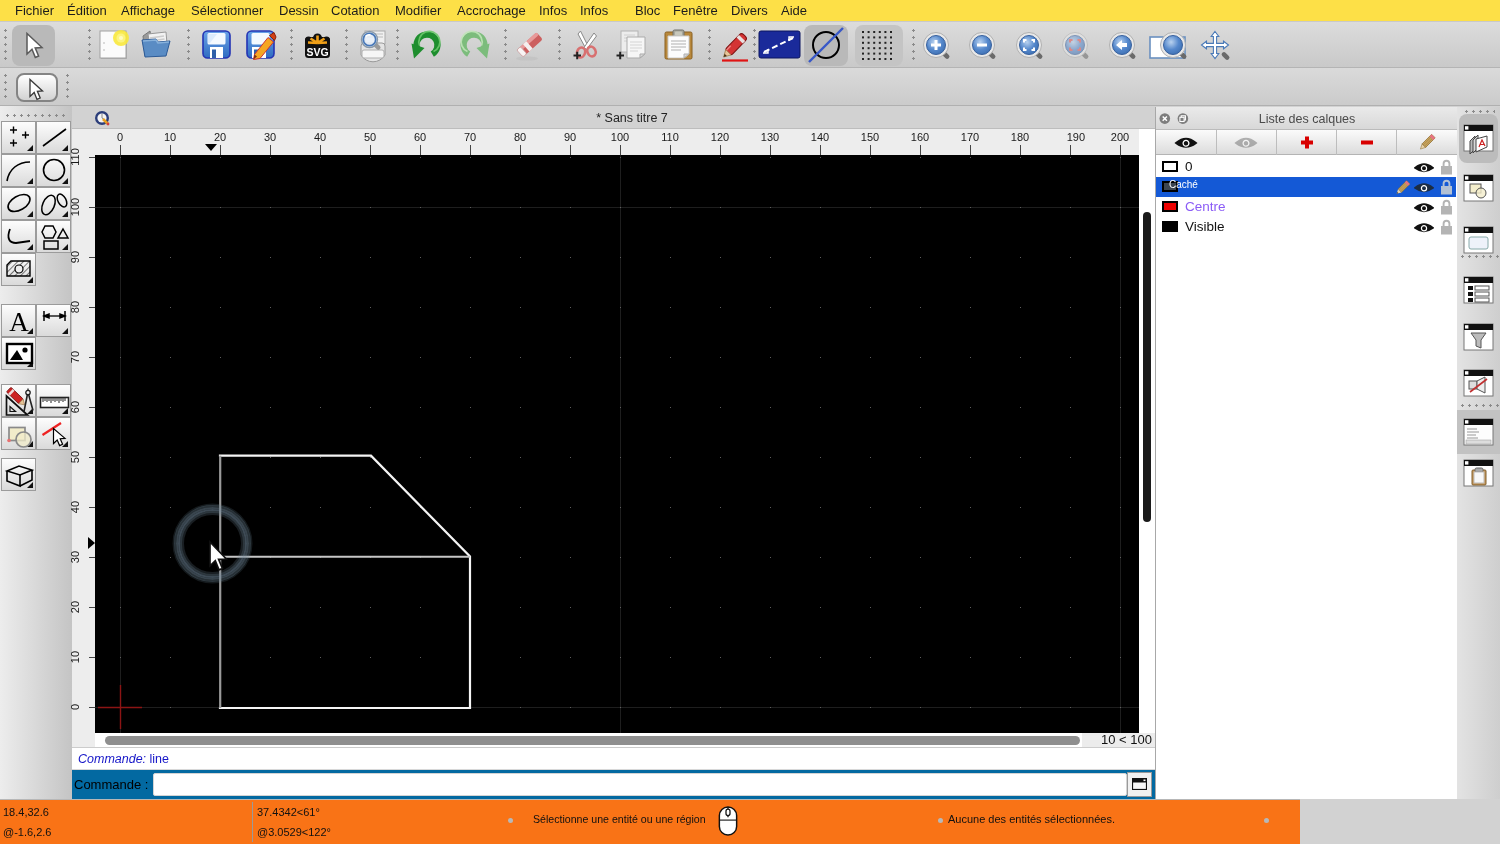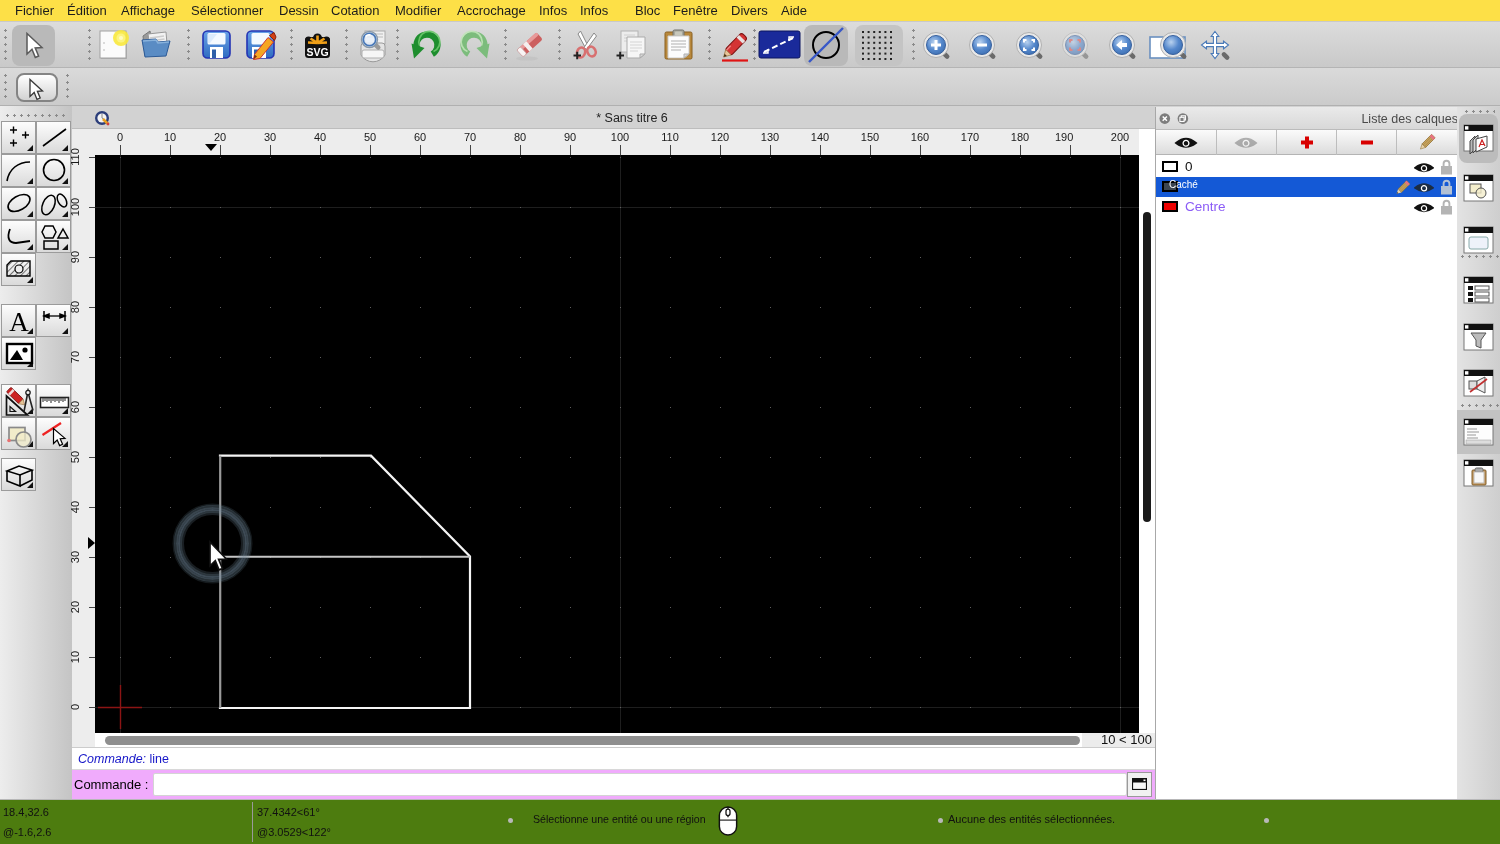--- a/index.html
+++ b/index.html
@@ -15,21 +15,21 @@
 .pbtn{position:absolute;width:35px;height:33px;background:linear-gradient(#fdfdfd,#dadada);border:1px solid #9b9b9b}
 .pbtn svg{position:absolute;left:0;top:0}
 .corner{position:absolute;right:2px;bottom:2px;width:0;height:0;border-left:6px solid transparent;border-bottom:6px solid #111}
 .win{left:72px;top:107px;width:1083px;height:692px;background:#ededed}
 .wtitle{left:0;top:0;width:1083px;height:22px;background:#d2d2d2;border-bottom:1px solid #bdbdbd}
 .ruler{background:#ededed;color:#1a1a1a}
 .canvas{left:23px;top:48px;width:1044px;height:578px;background:#000}
 .layerrow{position:absolute;left:0;width:300px;height:20px;font-size:13px;color:#111}
 .sw{position:absolute;left:6px;top:4px;width:16px;height:11px;border:2px solid #000}
 .eye,.lock{position:absolute;top:2px}
-.status{left:0;top:799px;width:1500px;height:45px;background:#4d7c0f;border-top:1px solid #b7b7b7;font-size:11px;color:#111}
+.status{left:0;top:799px;width:1300px;height:45px;background:#f97316;border-top:1px solid #b7b7b7;font-size:11px;color:#111}
 .dock{left:1457px;top:107px;width:43px;height:692px;background:linear-gradient(90deg,#e3e3e3,#cecece)}
 .dbtn{position:absolute;left:6px;width:31px;height:31px}
 </style></head><body>
 
 <div class="abs menubar">
 <span style="left:15px">Fichier</span>
 <span style="left:67px">Édition</span>
 <span style="left:121px">Affichage</span>
 <span style="left:191px">Sélectionner</span>
 <span style="left:279px">Dessin</span>
@@ -468,21 +468,21 @@
 </div>
 <div class="abs win">
 <div class="abs wtitle">
       <svg class="abs" style="left:22px;top:3px" width="16" height="16" viewBox="0 0 16 16">
         <circle cx="8" cy="8" r="7" fill="#2c3e7a"></circle>
         <circle cx="8" cy="8" r="4.6" fill="#f4f4f4"></circle>
         <path d="M8 4 V8 L11 10" stroke="#888" stroke-width="1" fill="none"></path>
         <path d="M9 9 L14 14" stroke="#e8a020" stroke-width="2.6"></path>
         <circle cx="14" cy="14" r="1.4" fill="#d04040"></circle>
       </svg>
-      <div style="position:absolute;left:488px;width:144px;top:4px;text-align:center;font-size:12.5px;color:#222">* Sans titre 6</div>
+      <div style="position:absolute;left:488px;width:144px;top:4px;text-align:center;font-size:12.5px;color:#222">* Sans titre 7</div>
     </div>
 <div class="abs ruler" style="left:0;top:22px;width:1083px;height:26px">
 <div class="abs" style="left:33px;top:2px;width:30px;text-align:center;font-size:11px">0</div>
 <div class="abs" style="left:48px;top:16px;width:1px;height:10px;background:#444"></div>
 <div class="abs" style="left:83px;top:2px;width:30px;text-align:center;font-size:11px">10</div>
 <div class="abs" style="left:98px;top:16px;width:1px;height:10px;background:#444"></div>
 <div class="abs" style="left:133px;top:2px;width:30px;text-align:center;font-size:11px">20</div>
 <div class="abs" style="left:148px;top:16px;width:1px;height:10px;background:#444"></div>
 <div class="abs" style="left:183px;top:2px;width:30px;text-align:center;font-size:11px">30</div>
 <div class="abs" style="left:198px;top:16px;width:1px;height:10px;background:#444"></div>
@@ -509,21 +509,21 @@
 <div class="abs" style="left:733px;top:2px;width:30px;text-align:center;font-size:11px">140</div>
 <div class="abs" style="left:748px;top:16px;width:1px;height:10px;background:#444"></div>
 <div class="abs" style="left:783px;top:2px;width:30px;text-align:center;font-size:11px">150</div>
 <div class="abs" style="left:798px;top:16px;width:1px;height:10px;background:#444"></div>
 <div class="abs" style="left:833px;top:2px;width:30px;text-align:center;font-size:11px">160</div>
 <div class="abs" style="left:848px;top:16px;width:1px;height:10px;background:#444"></div>
 <div class="abs" style="left:883px;top:2px;width:30px;text-align:center;font-size:11px">170</div>
 <div class="abs" style="left:898px;top:16px;width:1px;height:10px;background:#444"></div>
 <div class="abs" style="left:933px;top:2px;width:30px;text-align:center;font-size:11px">180</div>
 <div class="abs" style="left:948px;top:16px;width:1px;height:10px;background:#444"></div>
-<div class="abs" style="left:983px;top:2px;width:30px;text-align:left;font-size:11px">190</div>
+<div class="abs" style="left:983px;top:2px;width:30px;text-align:right;font-size:11px">190</div>
 <div class="abs" style="left:998px;top:16px;width:1px;height:10px;background:#444"></div>
 <div class="abs" style="left:1033px;top:2px;width:30px;text-align:center;font-size:11px">200</div>
 <div class="abs" style="left:1048px;top:16px;width:1px;height:10px;background:#444"></div>
 <div class="abs" style="left:133px;top:15px;width:0;height:0;border-left:6px solid transparent;border-right:6px solid transparent;border-top:7px solid #000"></div>
 </div>
 <div class="abs ruler" style="left:0;top:48px;width:23px;height:626px">
 <div class="abs" style="left:-8px;top:542px;width:30px;height:20px;text-align:center;font-size:11px;transform:rotate(-90deg)">0</div>
 <div class="abs" style="left:17px;top:552px;width:6px;height:1px;background:#444"></div>
 <div class="abs" style="left:-8px;top:492px;width:30px;height:20px;text-align:center;font-size:11px;transform:rotate(-90deg)">10</div>
 <div class="abs" style="left:17px;top:502px;width:6px;height:1px;background:#444"></div>
@@ -828,21 +828,21 @@
 </svg>
 <div class="abs" style="left:1067px;top:22px;width:16px;height:626px;background:#fff"></div>
 <div class="abs" style="left:1071px;top:105px;width:8px;height:310px;background:#1a1a1a;border-radius:4px"></div>
 <div class="abs" style="left:0;top:626px;width:23px;height:14px;background:#ededed"></div>
 <div class="abs" style="left:23px;top:626px;width:1060px;height:14px;background:#fff"></div>
 <div class="abs" style="left:33px;top:629px;width:975px;height:9px;background:#8f8f8f;border-radius:4.5px"></div>
 <div class="abs" style="left:1010px;top:626px;width:73px;height:15px;background:#ececec;font-size:13px;line-height:14px;color:#111;text-align:right;padding-right:3px">10 &lt; 100</div>
 <div class="abs" style="left:0;top:640px;width:1083px;height:23px;background:#fff;border-top:1px solid #ccc;border-bottom:1px solid #d8d8d8">
       <div class="abs" style="left:6px;top:4px;font-size:12.5px;color:#1616c8"><i>Commande:</i> line</div>
     </div>
-<div class="abs" style="left:0;top:663px;width:1083px;height:29px;background:#f0abfc">
+<div class="abs" style="left:0;top:663px;width:1083px;height:29px;background:#0369a1">
       <div class="abs" style="left:2px;top:7px;font-size:13px;color:#000">Commande :</div>
       <div class="abs" style="left:81px;top:3px;width:974px;height:23px;background:#fff;border:1px solid #d4d4d4;border-radius:2px"></div>
       <div class="abs" style="left:1055px;top:2px;width:25px;height:25px;background:#f1f1f1;border:1px solid #9a9a9a"></div>
       <svg class="abs" style="left:1060px;top:8px" width="15" height="12" viewBox="0 0 15 12">
         <rect x="0.5" y="0.5" width="14" height="11" fill="#f8f8f8" stroke="#111" stroke-width="1.2"></rect>
         <rect x="0" y="0" width="15" height="4.5" fill="#111"></rect>
         <rect x="11.5" y="1.5" width="2" height="1.6" fill="#fff"></rect>
       </svg>
     </div>
 </div>
@@ -850,21 +850,21 @@
 <div class="abs" style="left:0;top:0;width:302px;height:23px;background:linear-gradient(#eaeaea,#d8d8d8);border-bottom:1px solid #bbb">
       <svg class="abs" style="left:3px;top:6px" width="36" height="12" viewBox="0 0 36 12">
         <circle cx="5.8" cy="5.6" r="5.3" fill="#7d7d7d"></circle>
         <path d="M3.7 3.5 L7.9 7.7 M7.9 3.5 L3.7 7.7" stroke="#fff" stroke-width="1.5"></path>
         <circle cx="23.9" cy="5.6" r="5.3" fill="#7d7d7d"></circle>
         <g fill="none" stroke="#fff" stroke-width="1.1">
           <rect x="22.2" y="2.8" width="4.2" height="4.2"></rect>
           <rect x="20.9" y="4.3" width="4.2" height="4.2" fill="#7d7d7d"></rect>
         </g>
       </svg>
-      <div class="abs" style="left:0;width:100%;top:5px;text-align:right;font-size:12.5px;color:#4a4a4a">Liste des calques</div>
+      <div class="abs" style="left:0;width:100%;top:5px;text-align:center;font-size:12.5px;color:#4a4a4a">Liste des calques</div>
     </div>
 <div class="abs" style="left:0;top:23px;width:302px;height:25px;background:linear-gradient(#fbfbfb,#dcdcdc);border-bottom:1px solid #b4b4b4">
 <div class="abs" style="left:60px;top:0;width:1px;height:25px;background:#bdbdbd"></div>
 <div class="abs" style="left:120px;top:0;width:1px;height:25px;background:#bdbdbd"></div>
 <div class="abs" style="left:180px;top:0;width:1px;height:25px;background:#bdbdbd"></div>
 <div class="abs" style="left:240px;top:0;width:1px;height:25px;background:#bdbdbd"></div>
 <svg class="abs" width="302" height="25" viewBox="0 0 302 25">
 <g transform="translate(30,12.5)">
           <path d="M-9.5 0.5 Q0 -7.5 9.5 0.5 Q0 7.5 -9.5 0.5 Z" fill="#111" stroke="#111" stroke-width="2.5"></path>
           <circle cx="0" cy="0.8" r="2.9" fill="#111" stroke="#fff" stroke-width="1.3"></circle>
@@ -927,20 +927,34 @@
           <g transform="translate(10,7.5)">
             <path d="M-8.5 0.4 Q0 -6.5 8.5 0.4 Q0 6.8 -8.5 0.4 Z" fill="#111" stroke="#111" stroke-width="2.4"></path>
             <circle cx="0" cy="0.8" r="2.6" fill="#111" stroke="#fff" stroke-width="1.2"></circle>
           </g>
         </svg></div>
 <div class="lock" style="left:284px;top:2px"><svg width="13" height="16" viewBox="0 0 13 16">
           <path d="M3.6 7 V4.6 a2.9 2.9 0 0 1 5.8 0 V7" fill="none" stroke="#b4b4b4" stroke-width="1.9"></path>
           <rect x="1" y="7" width="11" height="8.5" fill="#b4b4b4"></rect>
         </svg></div>
 </div>
+<div class="layerrow" style="top:110px;color:#111">
+<div class="sw" style="background:#000;border-color:#000"></div>
+<div class="abs" style="left:29px;top:2px;font-size:13.5px">Visible</div>
+<div class="eye" style="left:258px;top:3px"><svg width="20" height="15" viewBox="0 0 20 15">
+          <g transform="translate(10,7.5)">
+            <path d="M-8.5 0.4 Q0 -6.5 8.5 0.4 Q0 6.8 -8.5 0.4 Z" fill="#111" stroke="#111" stroke-width="2.4"></path>
+            <circle cx="0" cy="0.8" r="2.6" fill="#111" stroke="#fff" stroke-width="1.2"></circle>
+          </g>
+        </svg></div>
+<div class="lock" style="left:284px;top:2px"><svg width="13" height="16" viewBox="0 0 13 16">
+          <path d="M3.6 7 V4.6 a2.9 2.9 0 0 1 5.8 0 V7" fill="none" stroke="#b4b4b4" stroke-width="1.9"></path>
+          <rect x="1" y="7" width="11" height="8.5" fill="#b4b4b4"></rect>
+        </svg></div>
+</div>
 </div>
 <div class="abs dock">
 <div class="abs hdots" style="left:6px;top:3px;width:32px"></div>
 <div class="abs" style="left:2px;top:7px;width:39px;height:49px;background:#bcbcbc;border-radius:8px"></div>
 <div class="abs" style="left:0px;top:303px;width:43px;height:44px;background:#c2c2c2"></div>
 <div class="dbtn" style="top:16px"><svg width="31" height="31" viewBox="0 0 31 31">
         <rect x="1" y="2" width="29" height="26" fill="#fff" stroke="#777"></rect>
         <rect x="1" y="2" width="29" height="6" fill="#111"></rect>
         <rect x="2" y="3.2" width="3.4" height="3.4" fill="#fff"></rect>
         <g transform="translate(7,10)">

